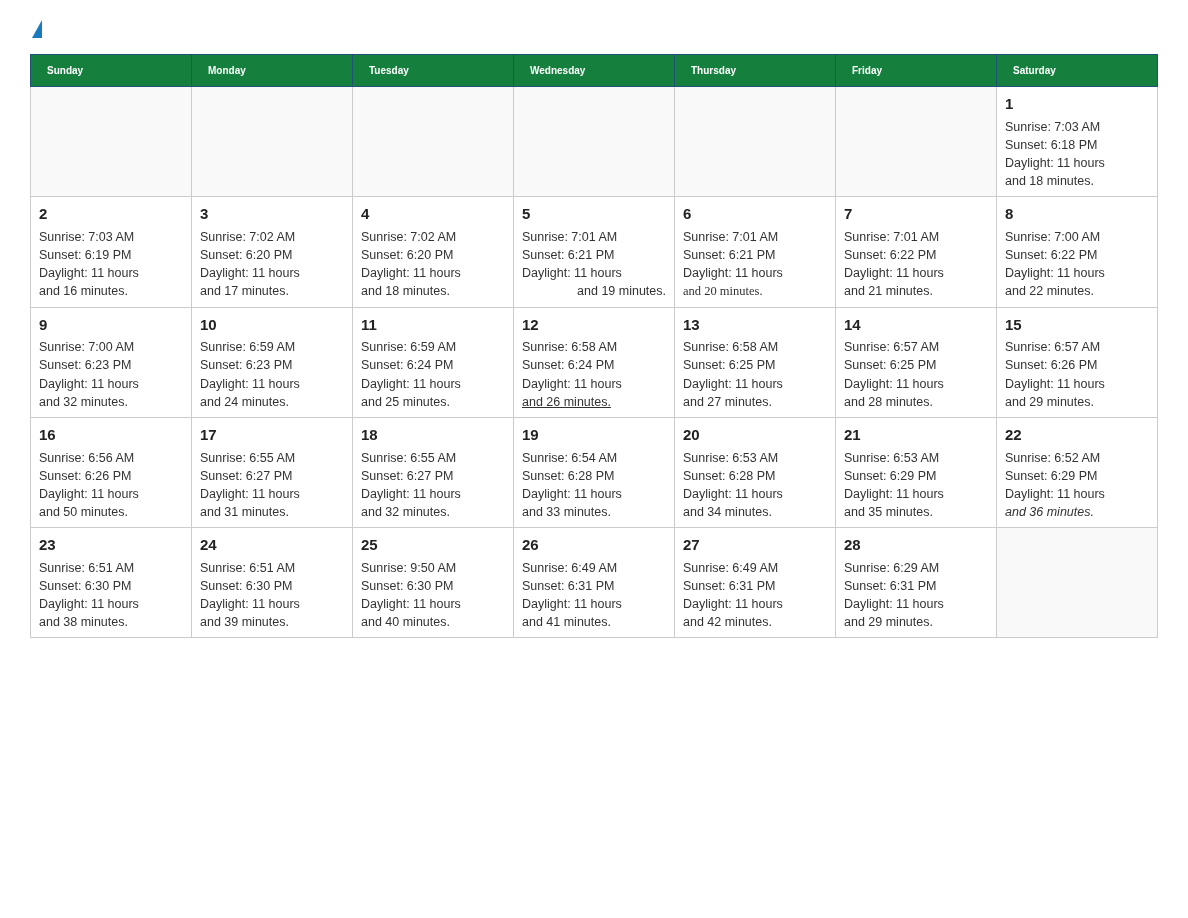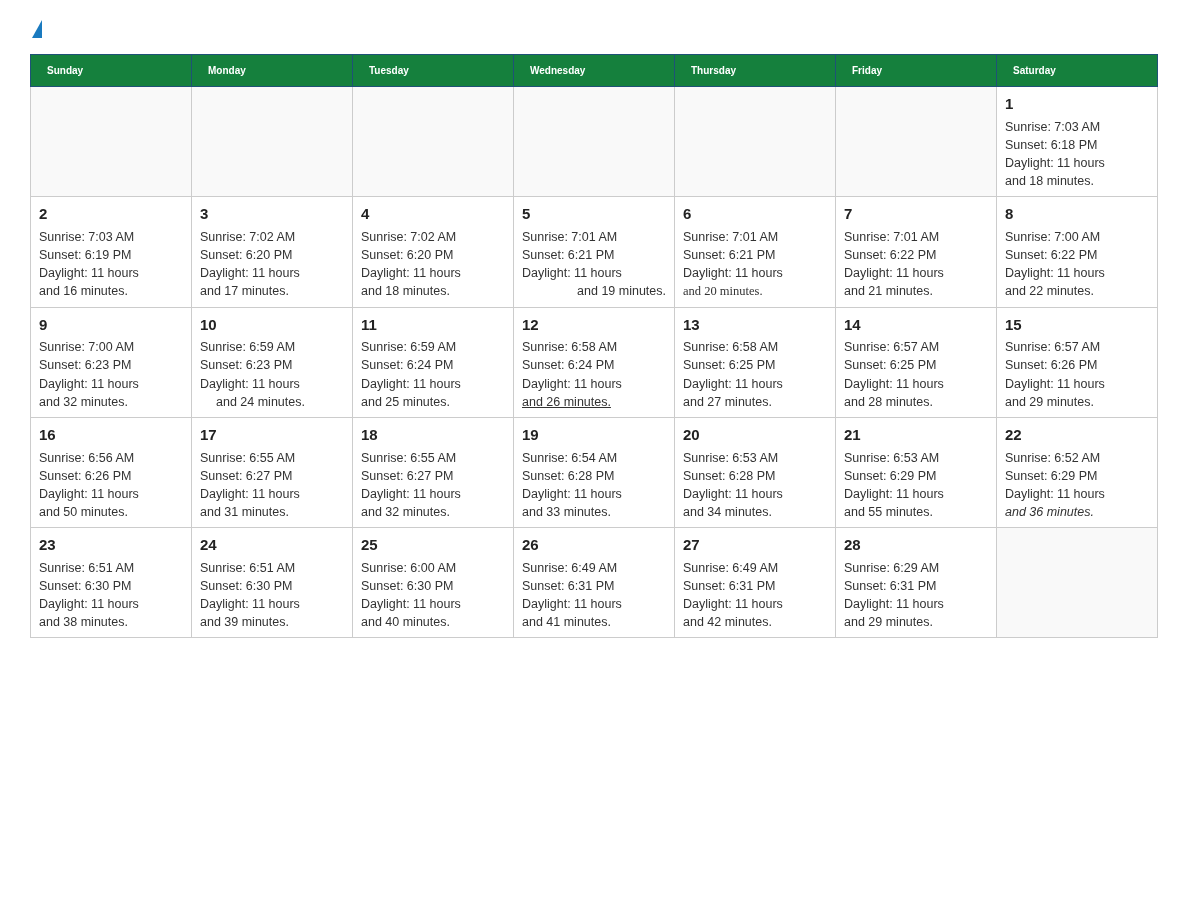--- a/index.html
+++ b/index.html
@@ -202,21 +202,21 @@
           <span style="display: block;">Sunrise: 7:00 AM</span>
           <span style="display: block;">Sunset: 6:23 PM</span>
           <span style="display: block;">Daylight: 11 hours</span>
           <span style="display: block;">and 32 minutes.</span>
         </td>
         <td>
           <span class="day-num">10</span>
           <span style="display: block;">Sunrise: 6:59 AM</span>
           <span style="display: block;">Sunset: 6:23 PM</span>
           <span style="display: block;">Daylight: 11 hours</span>
-          <span style="display: block; margin-left: 16px;">and 24 minutes.</span>
+          <span style="display: block;">and 24 minutes.</span>
         </td>
         <td>
           <span class="day-num">11</span>
           <span style="display: block;">Sunrise: 6:59 AM</span>
           <span style="display: block;">Sunset: 6:24 PM</span>
           <span style="display: block;">Daylight: 11 hours</span>
           <span style="display: block;">and 25 minutes.</span>
         </td>
         <td>
           <span class="day-num">12</span>
@@ -281,21 +281,21 @@
           <span style="display: block;">Sunrise: 6:53 AM</span>
           <span style="display: block;">Sunset: 6:28 PM</span>
           <span style="display: block;">Daylight: 11 hours</span>
           <span style="display: block;">and 34 minutes.</span>
         </td>
         <td>
           <span class="day-num">21</span>
           <span style="display: block;">Sunrise: 6:53 AM</span>
           <span style="display: block;">Sunset: 6:29 PM</span>
           <span style="display: block;">Daylight: 11 hours</span>
-          <span style="display: block;">and 55 minutes.</span>
+          <span style="display: block;">and 35 minutes.</span>
         </td>
         <td>
           <span class="day-num">22</span>
           <span style="display: block;">Sunrise: 6:52 AM</span>
           <span style="display: block;">Sunset: 6:29 PM</span>
           <span style="display: block;">Daylight: 11 hours</span>
           <span style="display: block; font-style: italic;">and 36 minutes.</span>
         </td>
       </tr>
       <tr>
@@ -308,21 +308,21 @@
         </td>
         <td>
           <span class="day-num">24</span>
           <span style="display: block;">Sunrise: 6:51 AM</span>
           <span style="display: block;">Sunset: 6:30 PM</span>
           <span style="display: block;">Daylight: 11 hours</span>
           <span style="display: block;">and 39 minutes.</span>
         </td>
         <td>
           <span class="day-num">25</span>
-          <span style="display: block;">Sunrise: 6:00 AM</span>
+          <span style="display: block;">Sunrise: 9:50 AM</span>
           <span style="display: block;">Sunset: 6:30 PM</span>
           <span style="display: block;">Daylight: 11 hours</span>
           <span style="display: block;">and 40 minutes.</span>
         </td>
         <td>
           <span class="day-num">26</span>
           <span style="display: block;">Sunrise: 6:49 AM</span>
           <span style="display: block;">Sunset: 6:31 PM</span>
           <span style="display: block;">Daylight: 11 hours</span>
           <span style="display: block;">and 41 minutes.</span>

